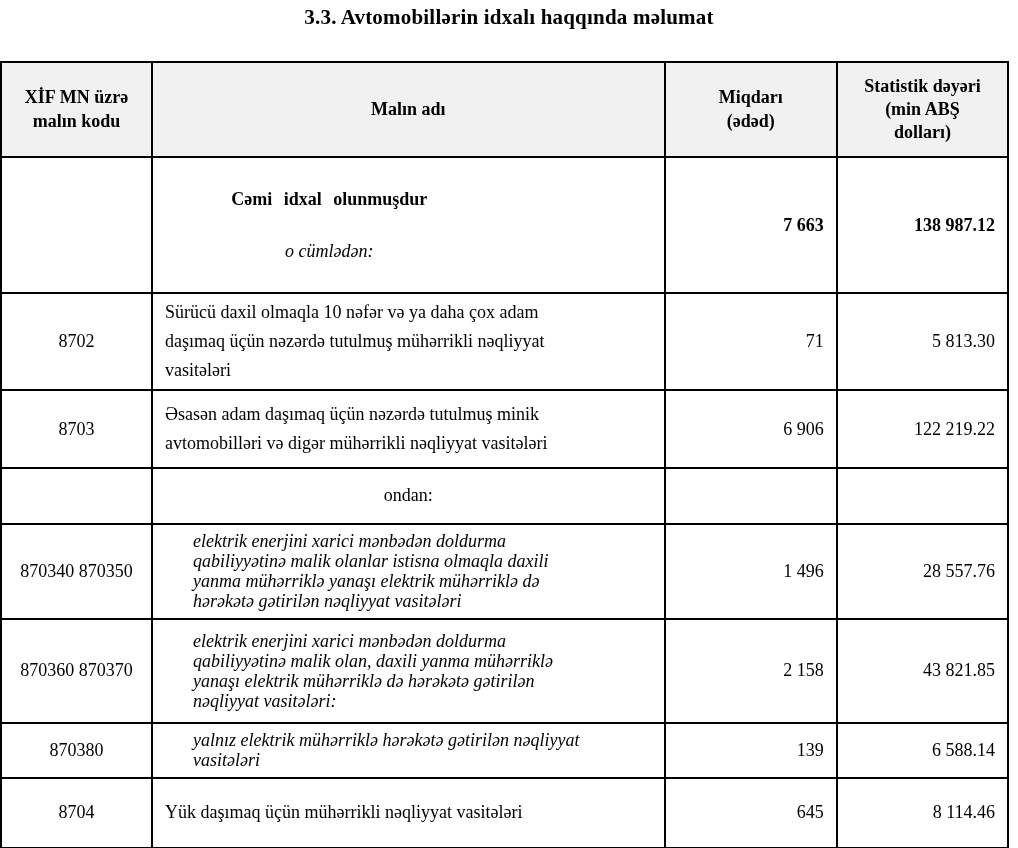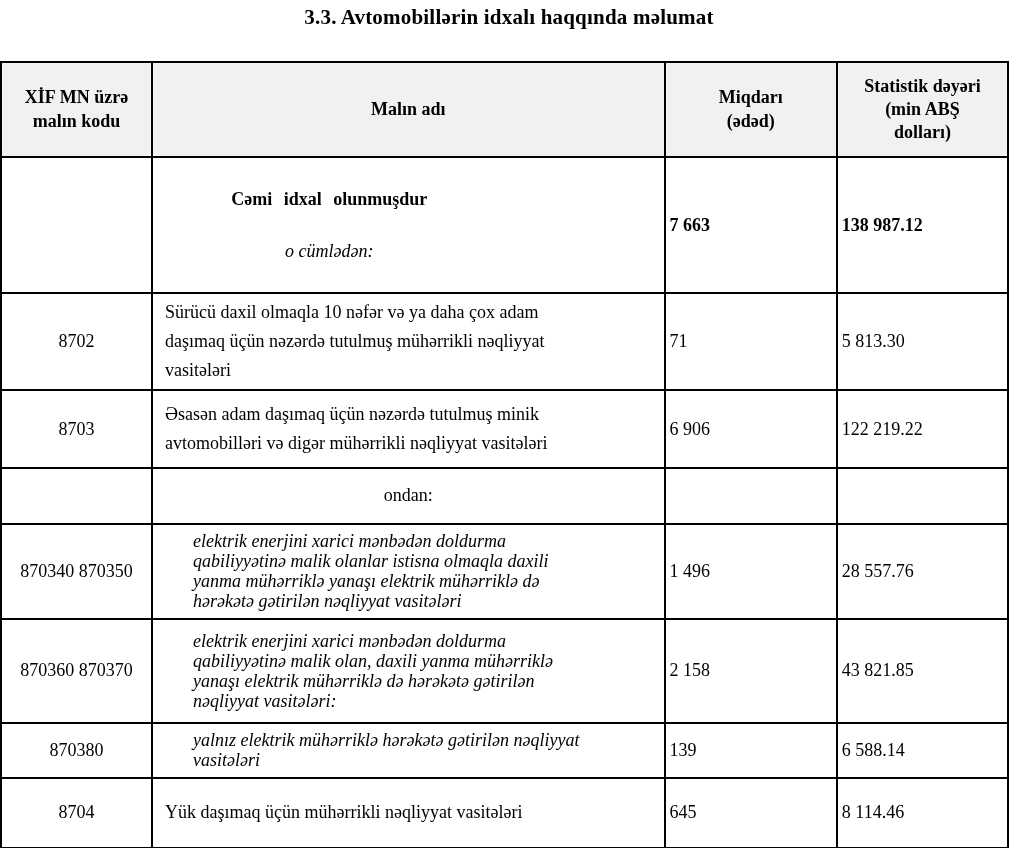--- a/index.html
+++ b/index.html
@@ -71,20 +71,21 @@
     padding: 4px 10px 4px 12px;
     white-space: pre-line;
     line-height: 29px;
   }
   .cell-name.indent-italic {
     font-style: italic;
     padding-left: 40px;
     line-height: 20px;
   }
   .cell-qty, .cell-value {
+    text-align: right;
     padding: 2px 12px 2px 4px;
     margin-top: 39px;
   }
   .bold-num { font-weight: bold; }
   .summary-cell {
     text-align: center;
     padding: 2px 168px 2px 10px;
     line-height: 26px;
   }
   .summary-main {

